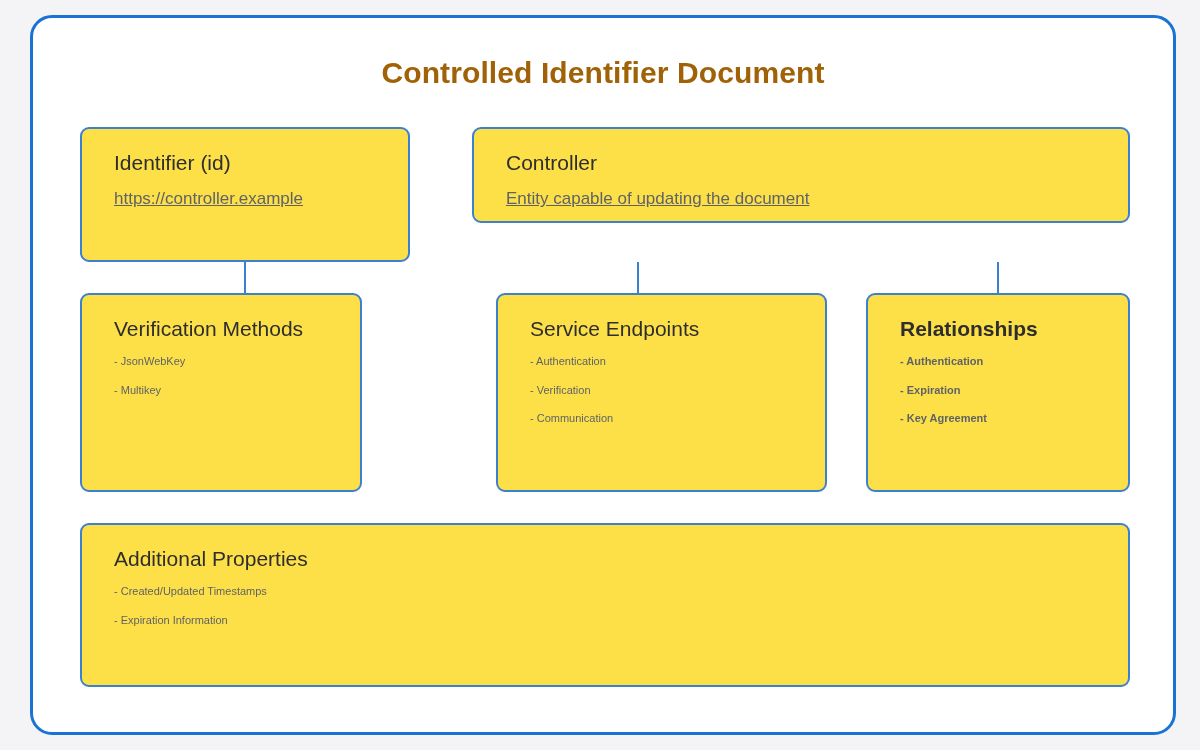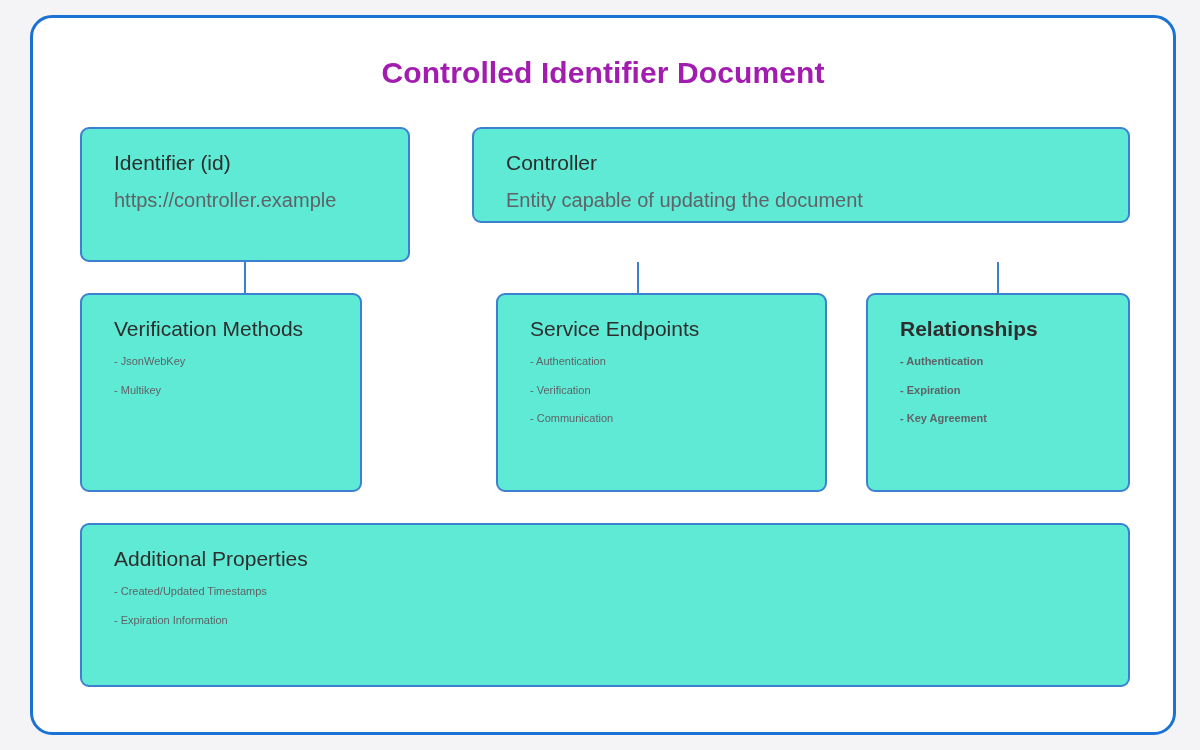--- a/index.html
+++ b/index.html
@@ -34,45 +34,46 @@
   }
 
   .diagram-title {
     position: absolute;
     left: 0;
     top: 38px;
     width: 100%;
     text-align: center;
     font-size: 30px;
     font-weight: bold;
-    color: #a21caf;
+    color: #a16207;
     letter-spacing: 0.1px;
   }
 
   .node {
     position: absolute;
-    background: #5eead4;
+    background: #fde047;
     border: 2px solid #3c80d0;
     border-radius: 9px;
     box-sizing: border-box;
     padding: 22px 30px 18px 32px;
   }
 
   .node-title {
     font-size: 21px;
     color: #2e2e2e;
     margin: 0 0 14px 0;
     line-height: 1.15;
   }
 
   .node-sub {
-    font-size: 20px;
+    font-size: 17px;
     color: #5f6368;
     line-height: 1.15;
     margin: 0;
+    text-decoration: underline;
   }
 
   .node-list {
     list-style: none;
     margin: 0;
     padding: 0;
   }
   .node-list li {
     font-size: 11px;
     color: #5f6368;

